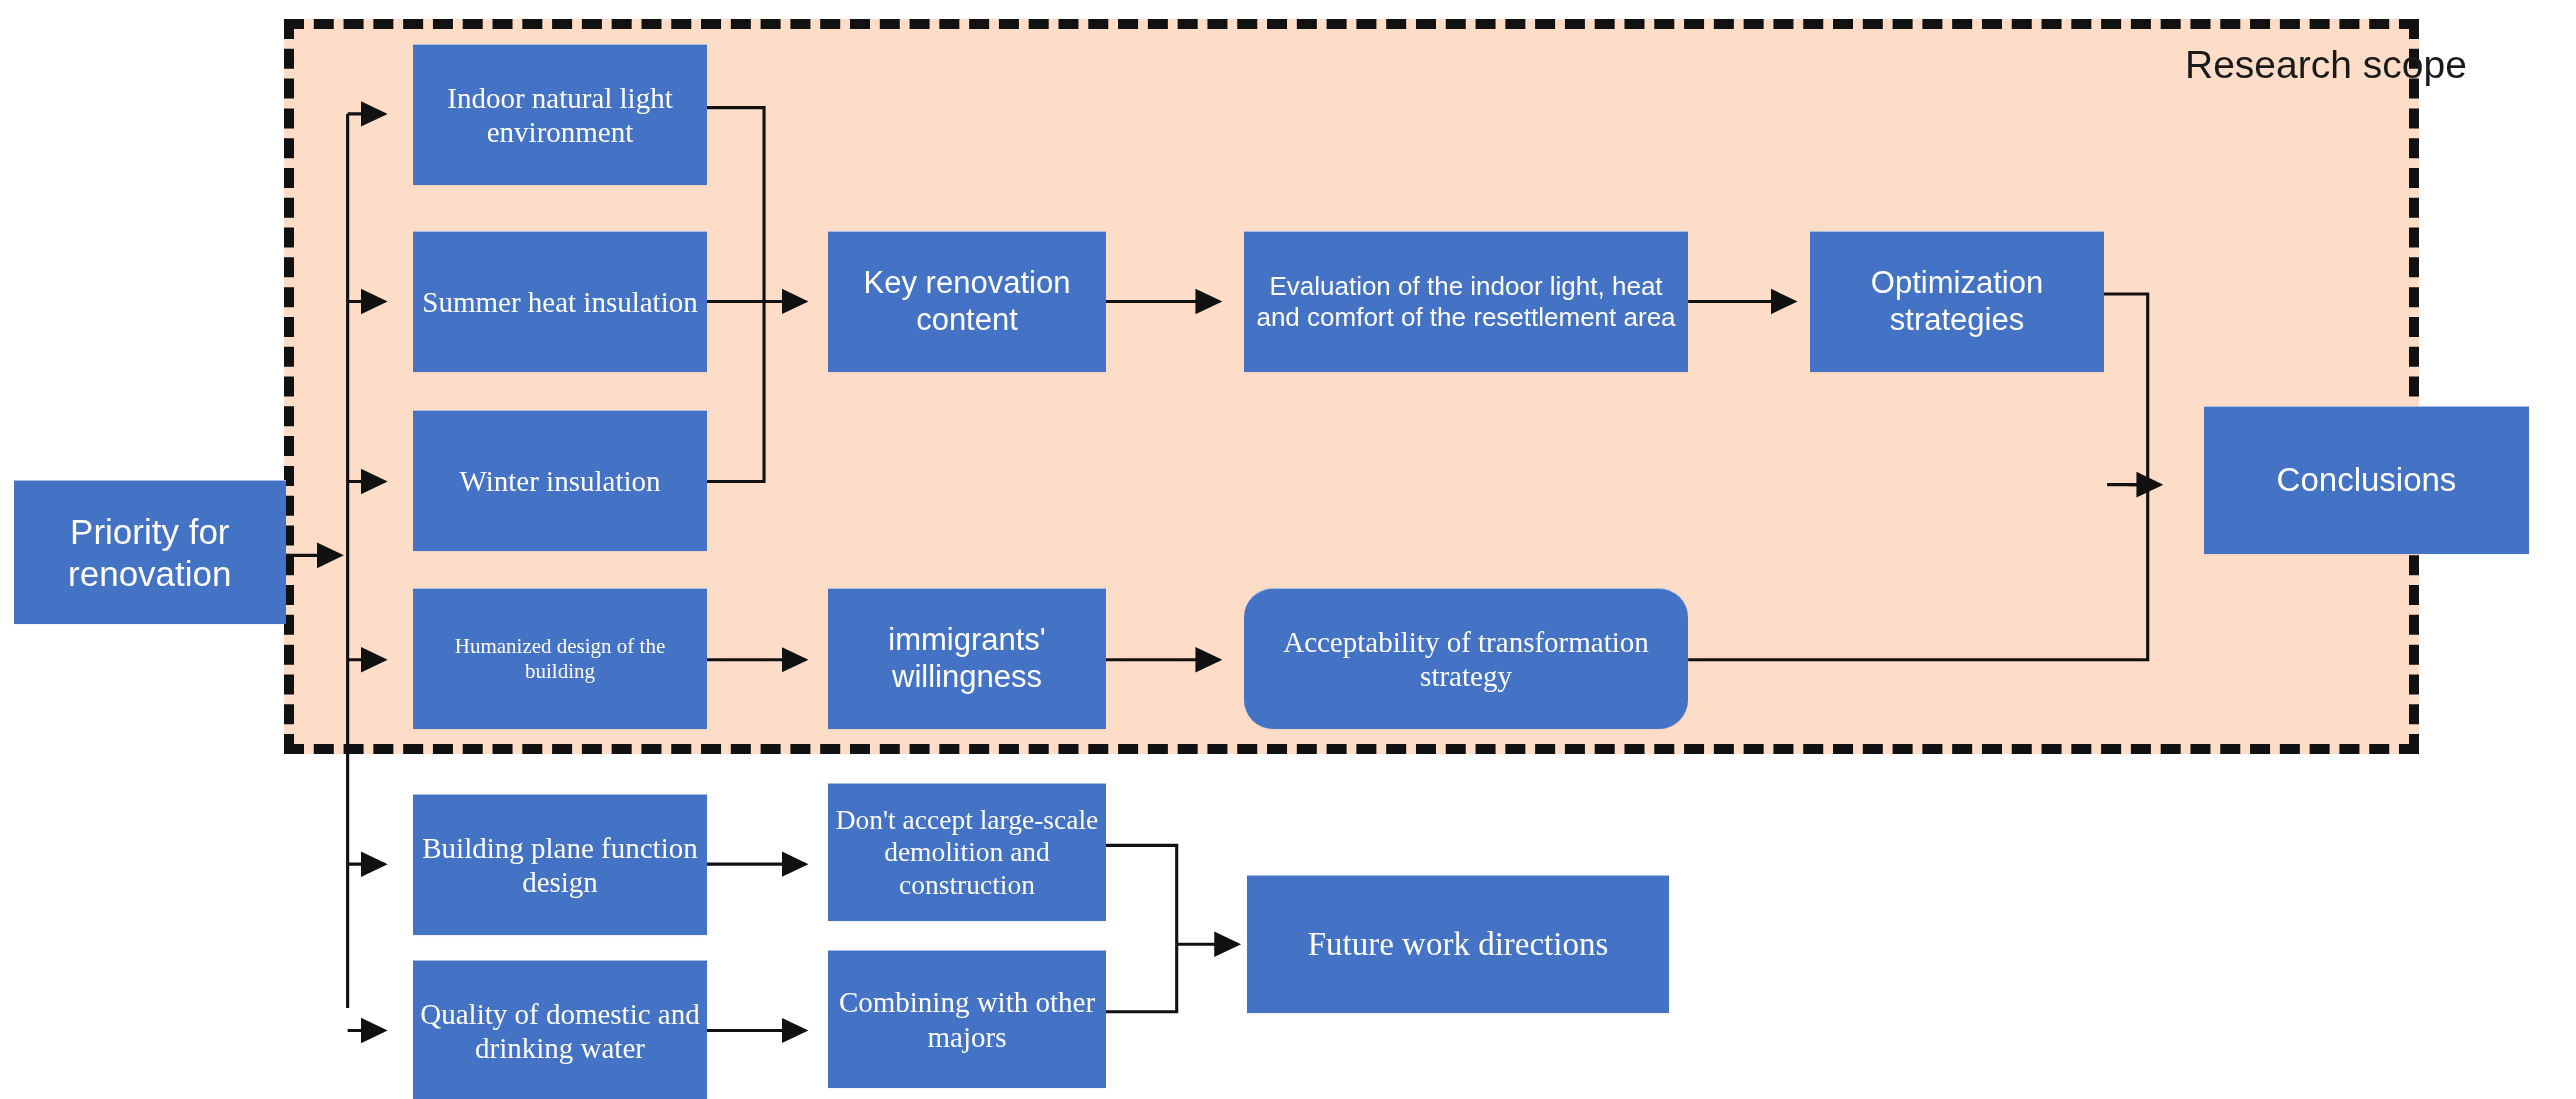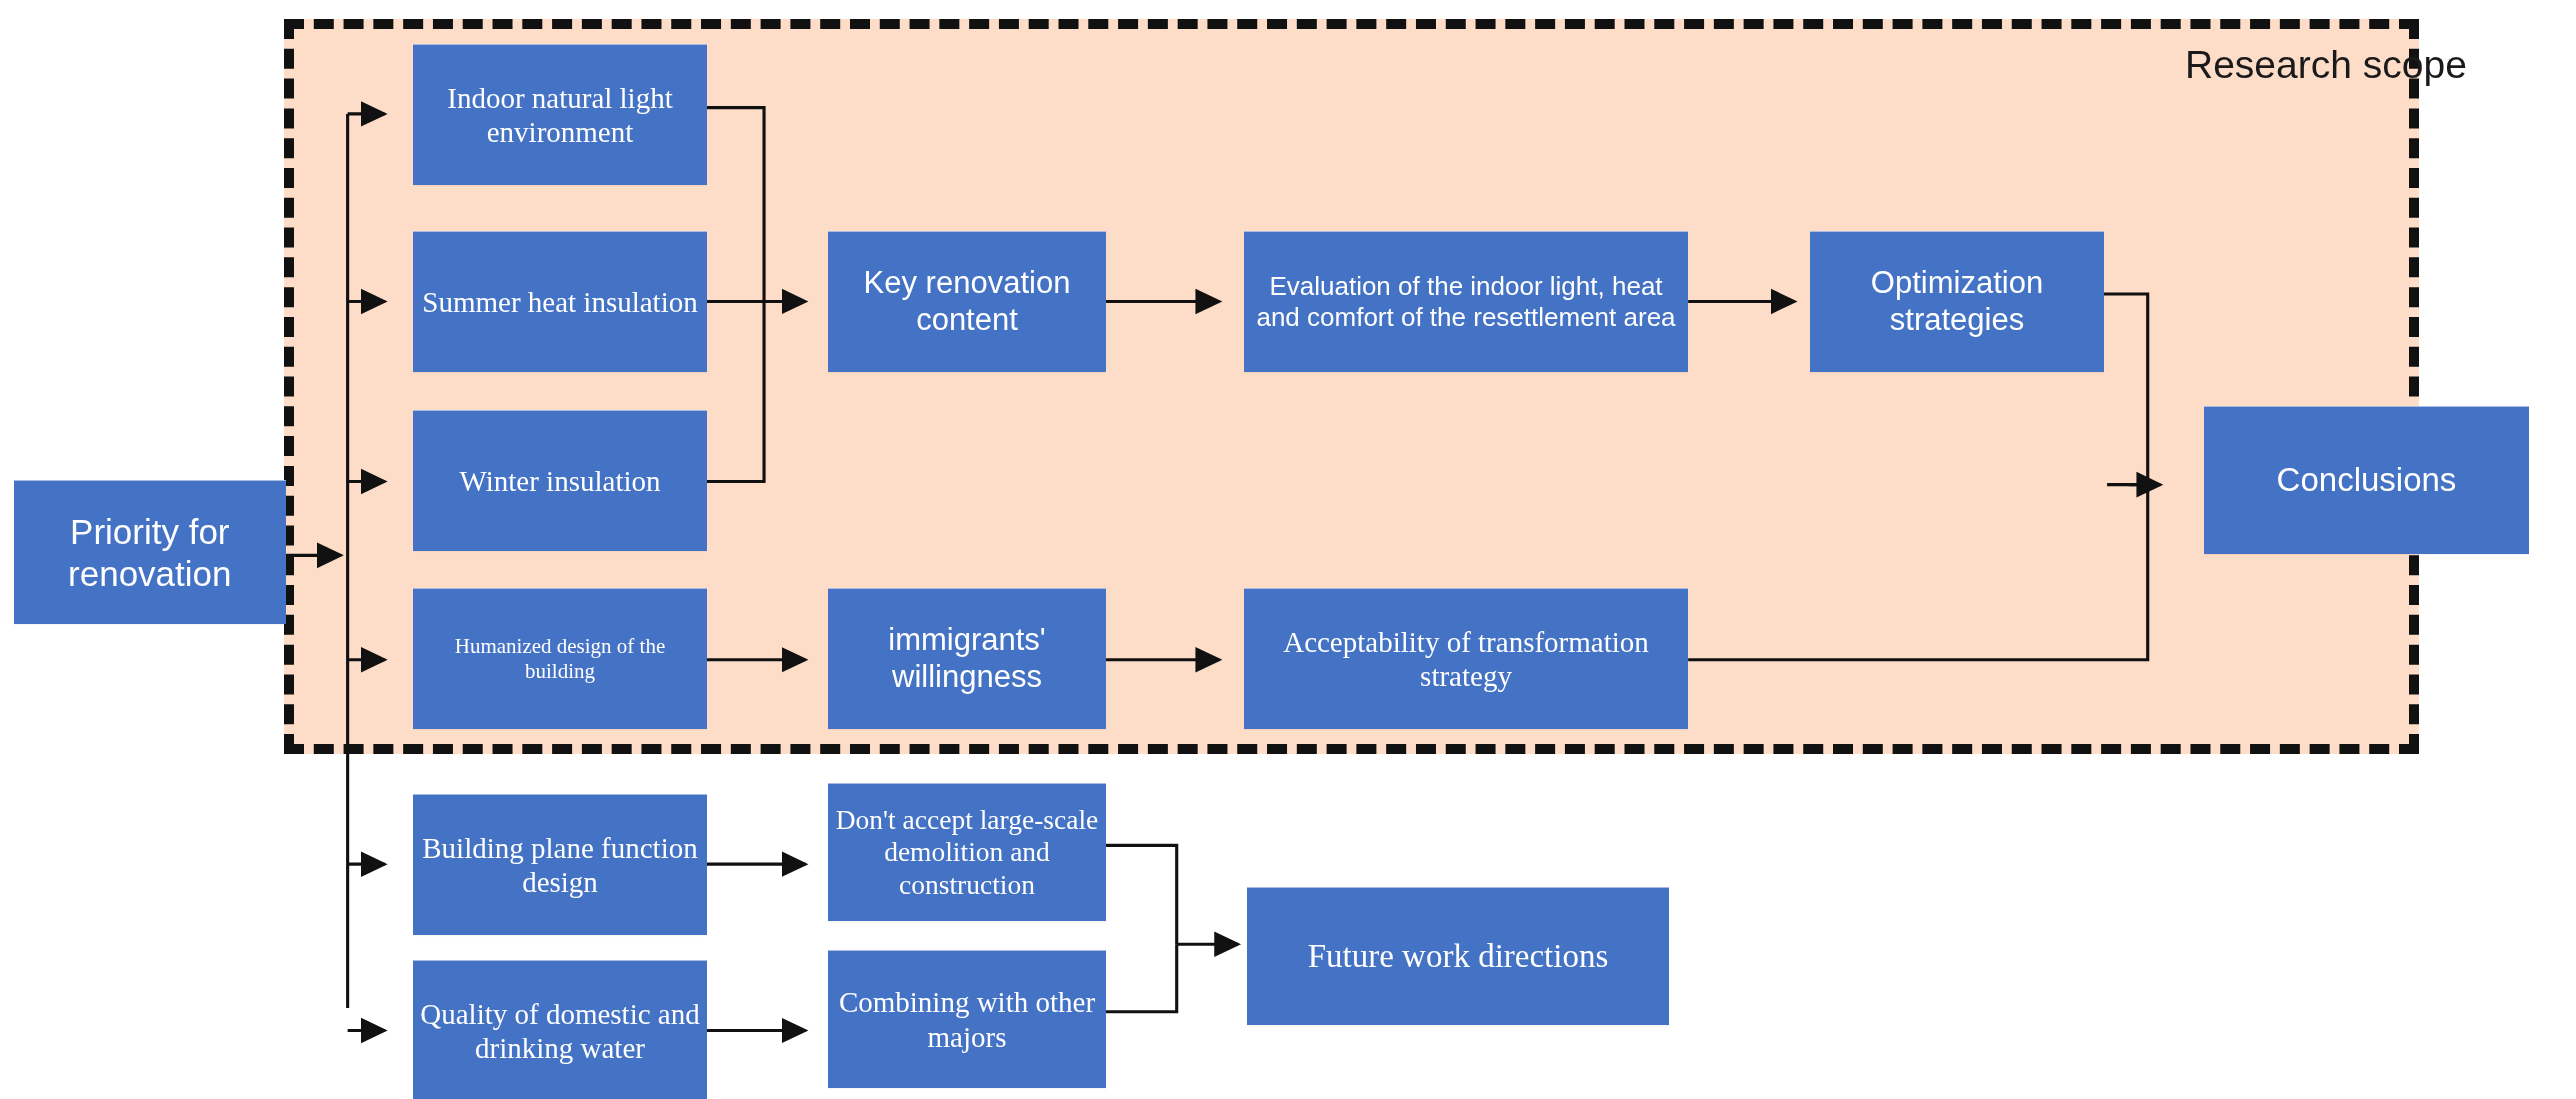--- a/index.html
+++ b/index.html
@@ -116,26 +116,26 @@
   <div class="node sans" style="left:828px; top:231px; width:278px; height:141px; font-size:31px;">Key renovation content</div>
 
   <div class="node sans" style="left:1244px; top:231px; width:444px; height:141px; font-size:26px;">Evaluation of the indoor light, heat and comfort of the resettlement area</div>
 
   <div class="node sans" style="left:1810px; top:231px; width:294px; height:141px; font-size:31px;">Optimization strategies</div>
 
   <div class="node sans" style="left:2204px; top:406px; width:325px; height:148px; font-size:33px;">Conclusions</div>
 
   <div class="node sans" style="left:828px; top:588px; width:278px; height:141px; font-size:31px;">immigrants' willingness</div>
 
-  <div class="node serif" style="left:1244px; top:588px; width:444px; height:141px; font-size:29px;">Acceptability of transformation strategy</div>
+  <div class="node serif" style="left:1244px; top:588px; width:444px; height:141px; font-size:29px;border-radius:29px;">Acceptability of transformation strategy</div>
 
   <div class="node serif" style="left:413px; top:794px; width:294px; height:141px; font-size:29px;">Building plane function design</div>
 
   <div class="node serif" style="left:828px; top:783px; width:278px; height:138px; font-size:27.5px;">Don't accept large-scale demolition and construction</div>
 
   <div class="node serif" style="left:413px; top:960px; width:294px; height:141px; font-size:29px;">Quality of domestic and drinking water</div>
 
   <div class="node serif" style="left:828px; top:950px; width:278px; height:138px; font-size:29px;">Combining with other majors</div>
 
-  <div class="node serif" style="left:1247px; top:875px; width:422px; height:138px; font-size:33px;margin-top:12px;">Future work directions</div>
+  <div class="node serif" style="left:1247px; top:875px; width:422px; height:138px; font-size:33px;">Future work directions</div>
 
 </div>
 
 
 </body></html>

